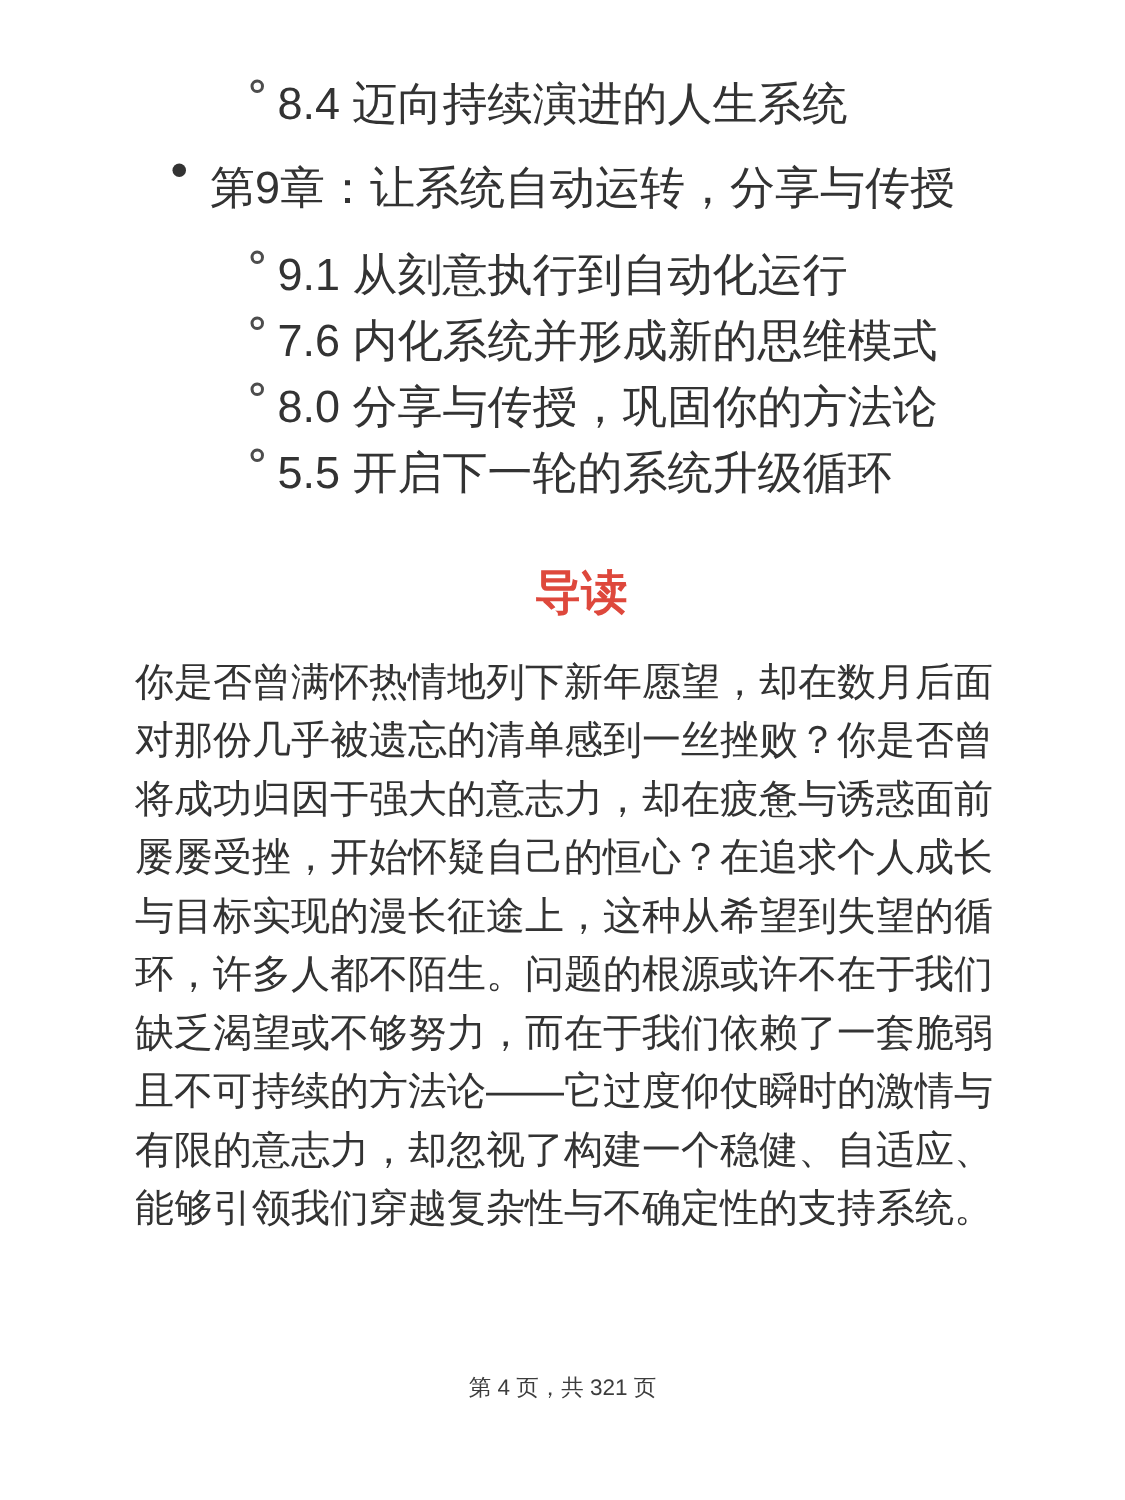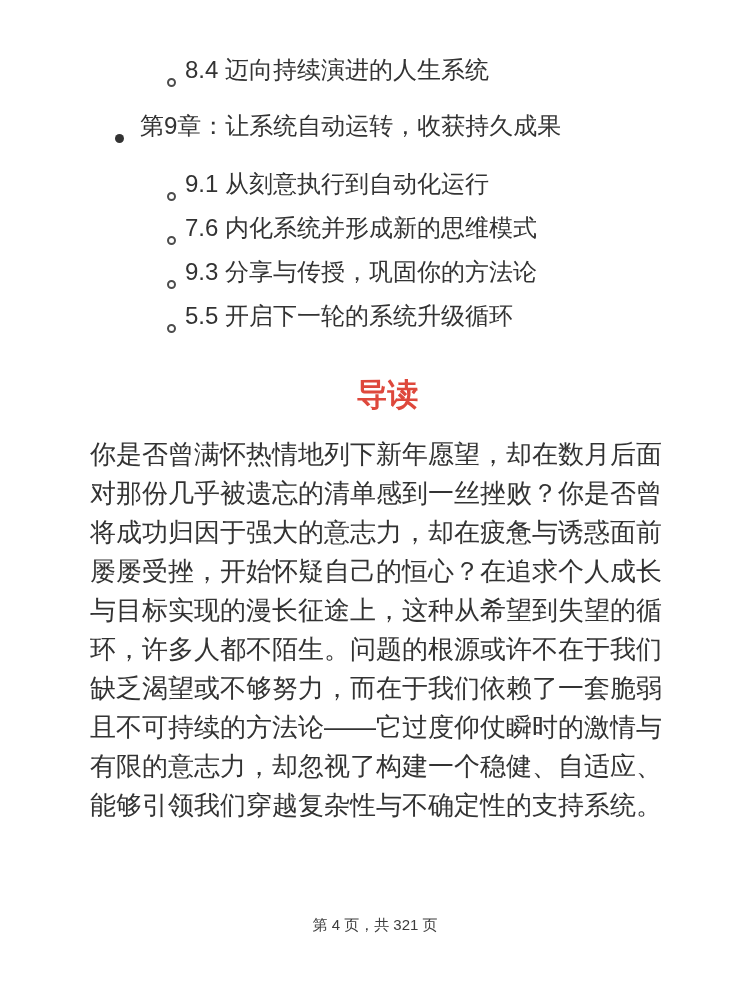--- a/index.html
+++ b/index.html
@@ -11,22 +11,22 @@
   .page {
     position: relative;
     width: 750px; height: 1000px;
     background: #ffffff;
     overflow: hidden;
     color: var(--body-text, #333333);
   }
   .toc { padding-top: 53px; }
   .toc-row {
     display: flex;
-    align-items: flex-end;
-    font-size: 24px;
+    align-items: flex-start;
+    font-size: 30px;
     line-height: 34px;
     color: var(--body-text, #333333);
   }
   .toc-row.lv2 { padding-left: 167px; margin-bottom: 10px; }
   .toc-row.lv1 { padding-left: 115px; margin-top: 22px; margin-bottom: 24px; }
   .bullet { flex: 0 0 auto; display: inline-block; }
   .bullet.ring {
     width: 9px; height: 9px;
     border: 2px solid #4d4d4d;
     border-radius: 50%;
@@ -70,33 +70,33 @@
 <body>
 
 <div class="page">
   <div class="toc">
       <div class="toc-row lv2">
         <span class="bullet ring"></span>
         <span class="toc-label">8.4 迈向持续演进的人生系统</span>
       </div>
       <div class="toc-row lv1">
         <span class="bullet disc"></span>
-        <span class="toc-label">第9章：让系统自动运转，收获持久成果</span>
+        <span class="toc-label">第9章：让系统自动运转，分享与传授</span>
       </div>
       <div class="toc-row lv2">
         <span class="bullet ring"></span>
         <span class="toc-label">9.1 从刻意执行到自动化运行</span>
       </div>
       <div class="toc-row lv2">
         <span class="bullet ring"></span>
         <span class="toc-label">7.6 内化系统并形成新的思维模式</span>
       </div>
       <div class="toc-row lv2">
         <span class="bullet ring"></span>
-        <span class="toc-label">9.3 分享与传授，巩固你的方法论</span>
+        <span class="toc-label">8.0 分享与传授，巩固你的方法论</span>
       </div>
       <div class="toc-row lv2">
         <span class="bullet ring"></span>
         <span class="toc-label">5.5 开启下一轮的系统升级循环</span>
       </div>
     </div>
   <h2 class="section-heading">导读</h2>
   <p class="intro">你是否曾满怀热情地列下新年愿望，却在数月后面对那份几乎被遗忘的清单感到一丝挫败？你是否曾将成功归因于强大的意志力，却在疲惫与诱惑面前屡屡受挫，开始怀疑自己的恒心？在追求个人成长与目标实现的漫长征途上，这种从希望到失望的循环，许多人都不陌生。问题的根源或许不在于我们缺乏渴望或不够努力，而在于我们依赖了一套脆弱且不可持续的方法论——它过度仰仗瞬时的激情与有限的意志力，却忽视了构建一个稳健、自适应、能够引领我们穿越复杂性与不确定性的支持系统。</p>
   <div class="footer">
     <span>第 4 页，共 321 页</span>

